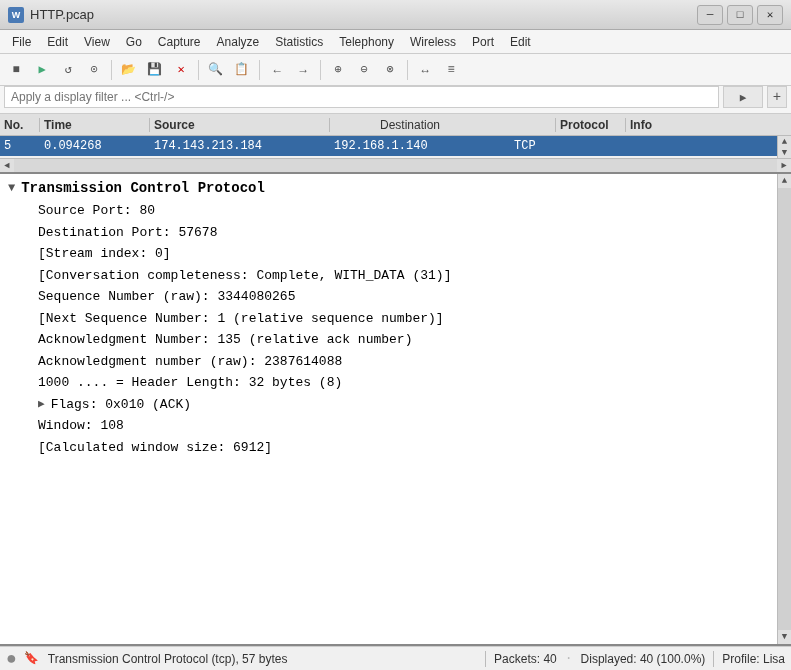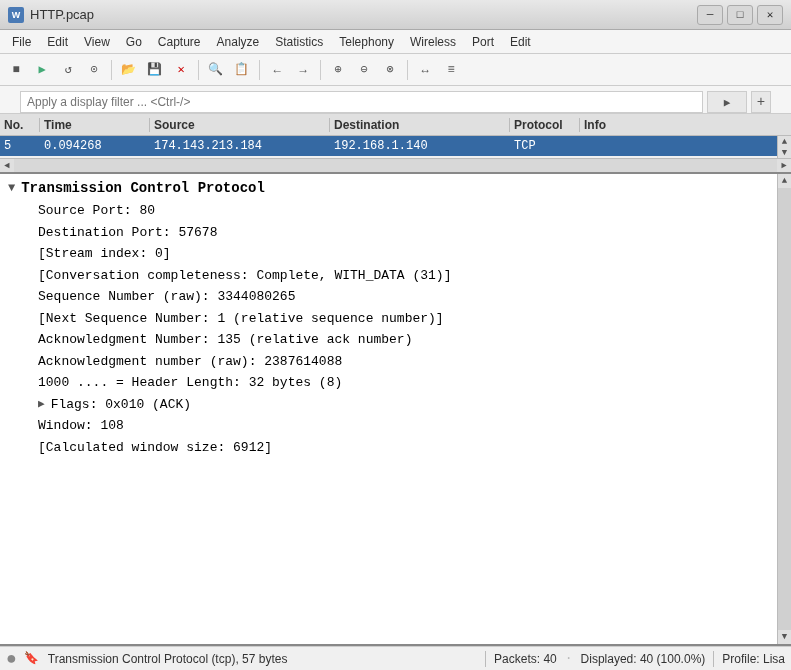--- a/index.html
+++ b/index.html
@@ -110,22 +110,22 @@
       height: 20px;
       background: #ccc;
       margin: 0 3px;
     }
 
     
     .filter-bar {
       background: #f5f5f5;
       height: 28px;
       display: flex;
-      align-items: flex-end;
-      padding: 0 20px;
+      align-items: flex-start;
+      padding: 0 4px;
       border-bottom: 1px solid #ccc;
       flex-shrink: 0;
       gap: 4px;
     }
     .filter-input {
       flex: 1;
       height: 22px;
       border: 1px solid #ccc;
       padding: 0 6px;
       font-family: 'Segoe UI', Arial, sans-serif;
@@ -171,21 +171,21 @@
       display: flex;
       background: #e0e0e0;
       border-bottom: 1px solid #bbb;
       height: 22px;
       align-items: center;
       flex-shrink: 0;
     }
     .col-no { width: 40px; padding: 0 4px; font-size: 12px; font-family: 'Segoe UI', Arial, sans-serif; font-weight: bold; color: #333; border-right: 1px solid #bbb; }
     .col-time { width: 110px; padding: 0 4px; font-size: 12px; font-family: 'Segoe UI', Arial, sans-serif; font-weight: bold; color: #333; border-right: 1px solid #bbb; }
     .col-source { width: 180px; padding: 0 4px; font-size: 12px; font-family: 'Segoe UI', Arial, sans-serif; font-weight: bold; color: #333; border-right: 1px solid #bbb; }
-    .col-dest { width: 180px; padding: 0 4px; font-size: 12px; font-family: 'Segoe UI', Arial, sans-serif; font-weight: bold; color: #333; border-right: 1px solid #bbb; }
+    .col-dest { width: 180px; padding: 0 4px; font-size: 12px; font-family: 'Segoe UI', Arial, sans-serif; font-weight: normal; color: #333; border-right: 1px solid #bbb; margin-left: 46px; }
     .col-proto { width: 70px; padding: 0 4px; font-size: 12px; font-family: 'Segoe UI', Arial, sans-serif; font-weight: bold; color: #333; border-right: 1px solid #bbb; }
     .col-info { flex: 1; padding: 0 4px; font-size: 12px; font-family: 'Segoe UI', Arial, sans-serif; font-weight: bold; color: #333; }
 
     .packet-row {
       display: flex;
       height: 20px;
       align-items: center;
       background: #c0c8d8;
     }
     .packet-row.selected {

